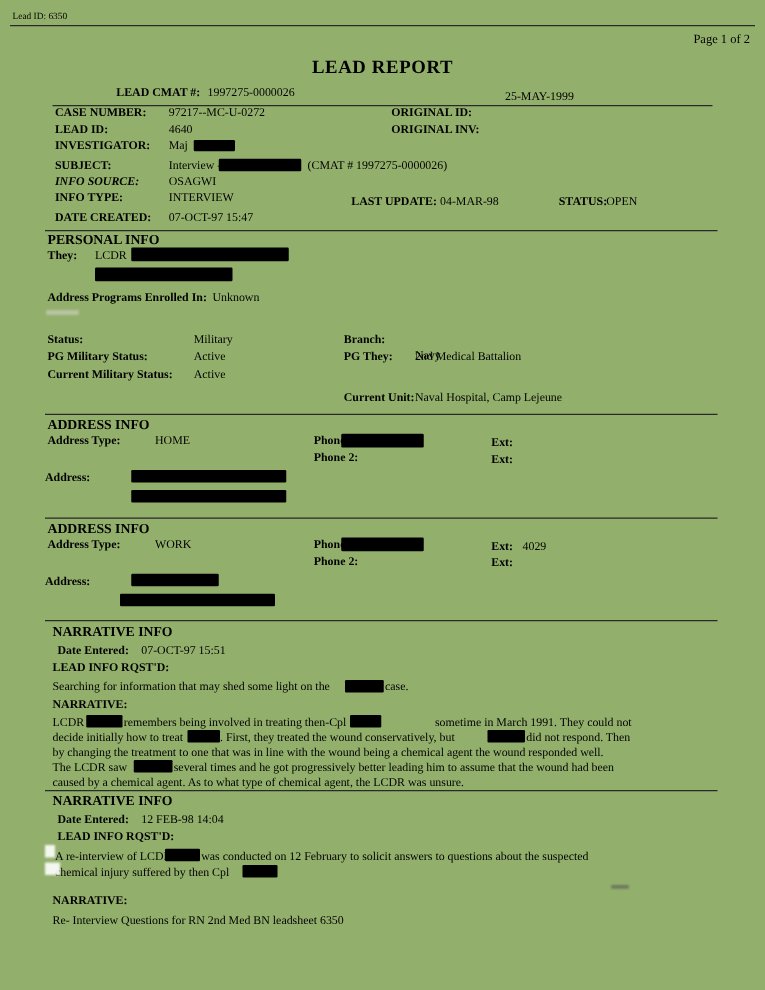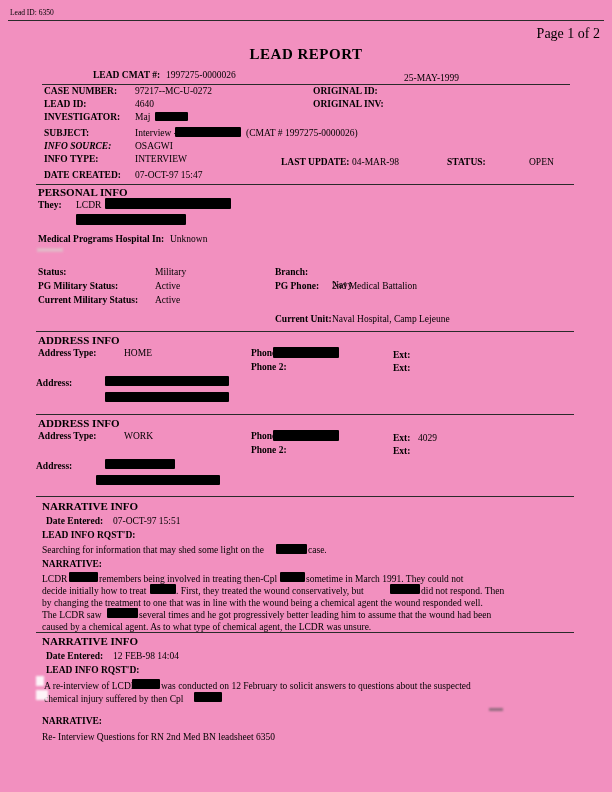--- a/index.html
+++ b/index.html
@@ -12,25 +12,25 @@
     height: 792px;
     font-family: "Liberation Serif", serif;
     color: #000;
     position: relative;
     overflow: hidden;
   }
   .page {
     position: relative;
     width: 612px;
     height: 792px;
-    background: #ec4899;
+    background: #4d7c0f;
   }
   .abs { position: absolute; }
   .tiny { font-size: 7.5px; }
-  .sm { font-size: 14px; margin-left: 44px; }
+  .sm { font-size: 10px; margin-left: 44px; }
   .md { font-size: 9.5px; }
   .lg { font-size: 11px; }
   .bold { font-weight: bold; }
   .title {
     font-size: 15px;
     font-weight: bold;
     letter-spacing: 0.5px;
   }
   .redact {
     display: inline-block;
@@ -87,46 +87,46 @@
   <div class="abs md" style="left:246px; top:128px;">(CMAT # 1997275-0000026)</div>
 
   <div class="abs md bold" style="left:44px; top:141px;font-style:italic;">INFO SOURCE:</div>
   <div class="abs md" style="left:135px; top:141px;">OSAGWI</div>
 
   <div class="abs md bold" style="left:44px; top:154px;">INFO TYPE:</div>
   <div class="abs md" style="left:135px; top:154px;">INTERVIEW</div>
   <div class="abs md bold" style="left:281px; top:157px;">LAST UPDATE:</div>
   <div class="abs md" style="left:352px; top:157px;">04-MAR-98</div>
   <div class="abs md bold" style="left:447px; top:157px;">STATUS:</div>
-  <div class="abs md" style="left:485px; top:157px;margin-left:44px;">OPEN</div>
+  <div class="abs md" style="left:485px; top:157px;">OPEN</div>
 
   <div class="abs md bold" style="left:44px; top:170px;">DATE CREATED:</div>
   <div class="abs md" style="left:135px; top:170px;">07-OCT-97 15:47</div>
 
   <div class="hr" style="left:36px; top:184px; width:538px;"></div>
 
   <div class="abs lg bold" style="left:38px; top:186px;">PERSONAL INFO</div>
   <div class="abs md bold" style="left:38px; top:200px;">They:</div>
   <div class="abs md" style="left:76px; top:200px;">LCDR</div>
   <div class="redact abs" style="left:105px; top:198px; width:126px; height:11px;"></div>
 
   <div class="abs md bold" style="left:52px; top:215px;padding-left:28px;">SSN:</div>
   <div class="redact abs" style="left:76px; top:214px; width:110px; height:11px;"></div>
 
-  <div class="abs md bold" style="left:38px; top:234px;">Medical Programs Hospital In:</div>
+  <div class="abs md bold" style="left:38px; top:234px;">Address Programs Enrolled In:</div>
   <div class="abs md" style="left:170px; top:234px;">Unknown</div>
 
   <div class="abs md bold" style="left:38px; top:267px;">Status:</div>
   <div class="abs md" style="left:155px; top:267px;">Military</div>
   <div class="abs md bold" style="left:275px; top:267px;">Branch:</div>
   <div class="abs md" style="left:332px; top:267px;margin-top:13px;">Navy</div>
 
   <div class="abs md bold" style="left:38px; top:281px;">PG Military Status:</div>
   <div class="abs md" style="left:155px; top:281px;">Active</div>
-  <div class="abs md bold" style="left:275px; top:281px;">PG Phone:</div>
+  <div class="abs md bold" style="left:275px; top:281px;">PG They:</div>
   <div class="abs md" style="left:332px; top:281px;">2nd Medical Battalion</div>
 
   <div class="abs md bold" style="left:38px; top:295px;">Current Military Status:</div>
   <div class="abs md" style="left:155px; top:295px;">Active</div>
 
   <div class="abs md bold" style="left:275px; top:314px;">Current Unit:</div>
   <div class="abs md" style="left:332px; top:314px;">Naval Hospital, Camp Lejeune</div>
 
   <div class="hr" style="left:36px; top:331px; width:538px;"></div>
 
@@ -171,21 +171,21 @@
   <div class="abs md" style="left:42px; top:545px;">Searching for information that may shed some light on the</div>
   <div class="redact abs" style="left:276px; top:544px; width:31px; height:10px;"></div>
   <div class="abs md" style="left:308px; top:545px;">case.</div>
 
   <div class="abs md bold" style="left:42px; top:559px;">NARRATIVE:</div>
 
   <div class="abs md narr-line" style="left:42px; top:573px;">LCDR</div>
   <div class="redact abs" style="left:69px; top:572px; width:29px; height:10px;"></div>
   <div class="abs md narr-line" style="left:99px; top:573px;">remembers being involved in treating then-Cpl</div>
   <div class="redact abs" style="left:280px; top:572px; width:25px; height:10px;"></div>
-  <div class="abs md narr-line" style="left:306px; top:573px;">sometime in March 1991.  They could not</div>
+  <div class="abs md narr-line" style="left:306px; top:573px;padding-left:42px;">sometime in March 1991.  They could not</div>
 
   <div class="abs md narr-line" style="left:42px; top:585px;">decide initially how to treat</div>
   <div class="redact abs" style="left:150px; top:584px; width:26px; height:10px;"></div>
   <div class="abs md narr-line" style="left:176px; top:585px;">.  First, they treated the wound conservatively, but</div>
   <div class="redact abs" style="left:390px; top:584px; width:30px; height:10px;"></div>
   <div class="abs md narr-line" style="left:421px; top:585px;">did not respond.  Then</div>
 
   <div class="abs md narr-line" style="left:42px; top:597px;">by changing the treatment to one that was in line with the wound being a chemical agent the wound responded well.</div>
 
   <div class="abs md narr-line" style="left:42px; top:609px;">The LCDR saw</div>

